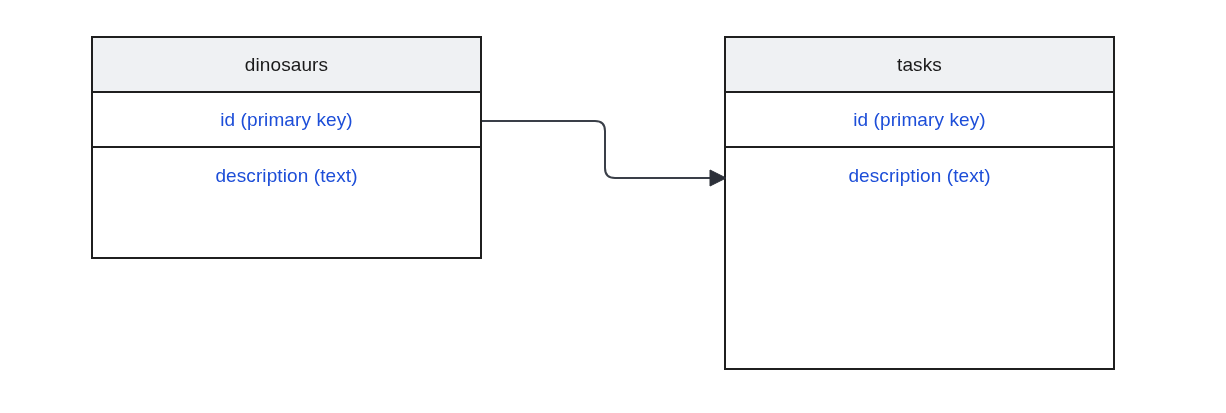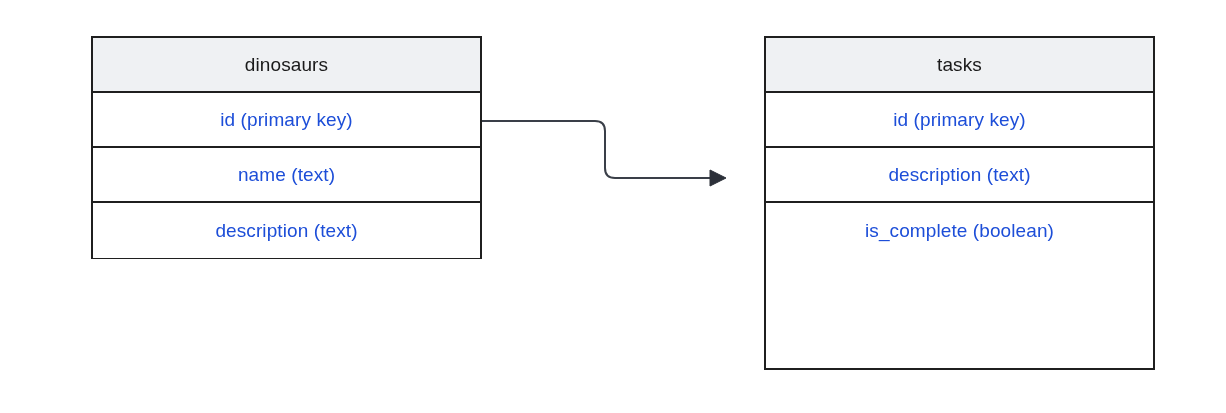--- a/index.html
+++ b/index.html
@@ -36,21 +36,20 @@
     top: 36px;
     width: 391px;
     height: 223px;
   }
 
   #table-tasks {
     left: 724px;
     top: 36px;
     width: 391px;
     height: 334px;
-    margin-left: 40px;
   }
 
   .entity-header {
     box-sizing: border-box;
     height: 55px;
     background: #EFF1F3;
     border-bottom: 2px solid #1F1F1F;
     display: flex;
     align-items: center;
     justify-content: center;
@@ -91,31 +90,29 @@
 </style>
 </head>
 <body>
 
 <div id="canvas">
 
   <div class="entity-table" id="table-dinosaurs">
     <div class="entity-header">dinosaurs</div>
     <div class="entity-rows">
       <div class="entity-row">id (primary key)</div>
-      <div class="entity-row">name (text)</div>
       <div class="entity-row">description (text)</div>
     </div>
   </div>
 
   <div class="entity-table" id="table-tasks">
     <div class="entity-header">tasks</div>
     <div class="entity-rows">
       <div class="entity-row">id (primary key)</div>
       <div class="entity-row">description (text)</div>
-      <div class="entity-row">is_complete (boolean)</div>
     </div>
   </div>
 
   <svg id="relationship-layer" viewBox="0 0 1226 413">
     <path d="M 482 121 L 595 121 Q 605 121 605 131 L 605 168 Q 605 178 615 178 L 712 178" fill="none" stroke="#3A3F48" stroke-width="2"></path>
     <polygon points="710,170 726,178 710,186" fill="#2C3039" stroke="#2C3039" stroke-width="1"></polygon>
   </svg>
 
 </div>
 

